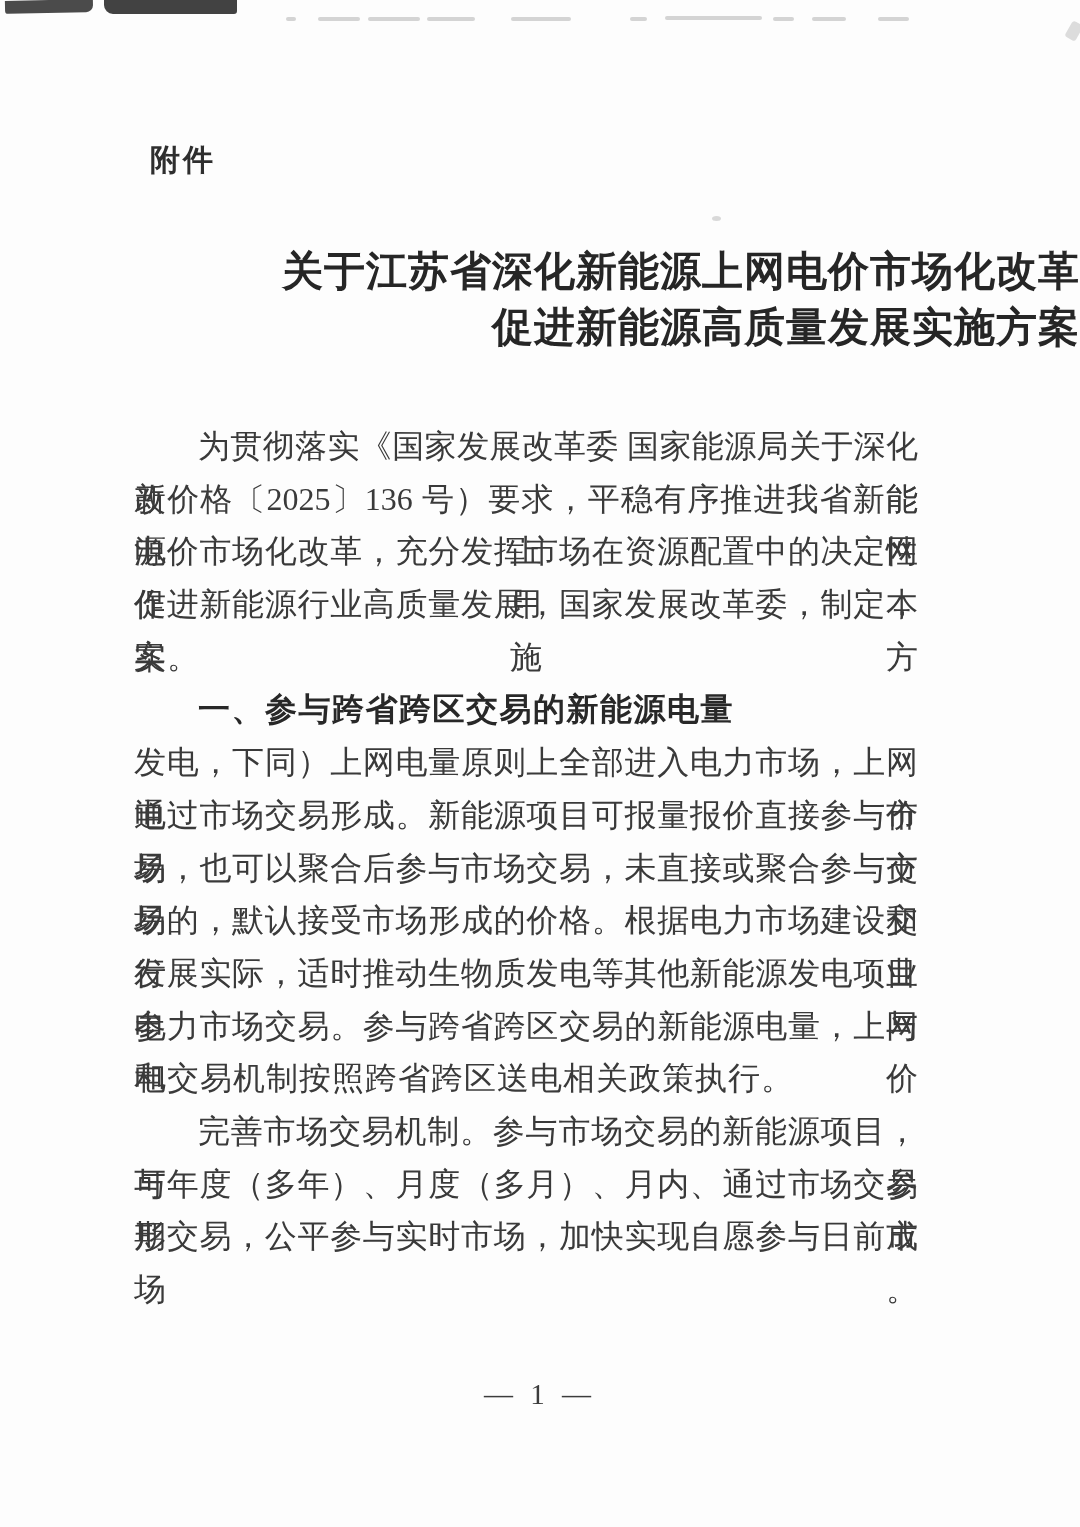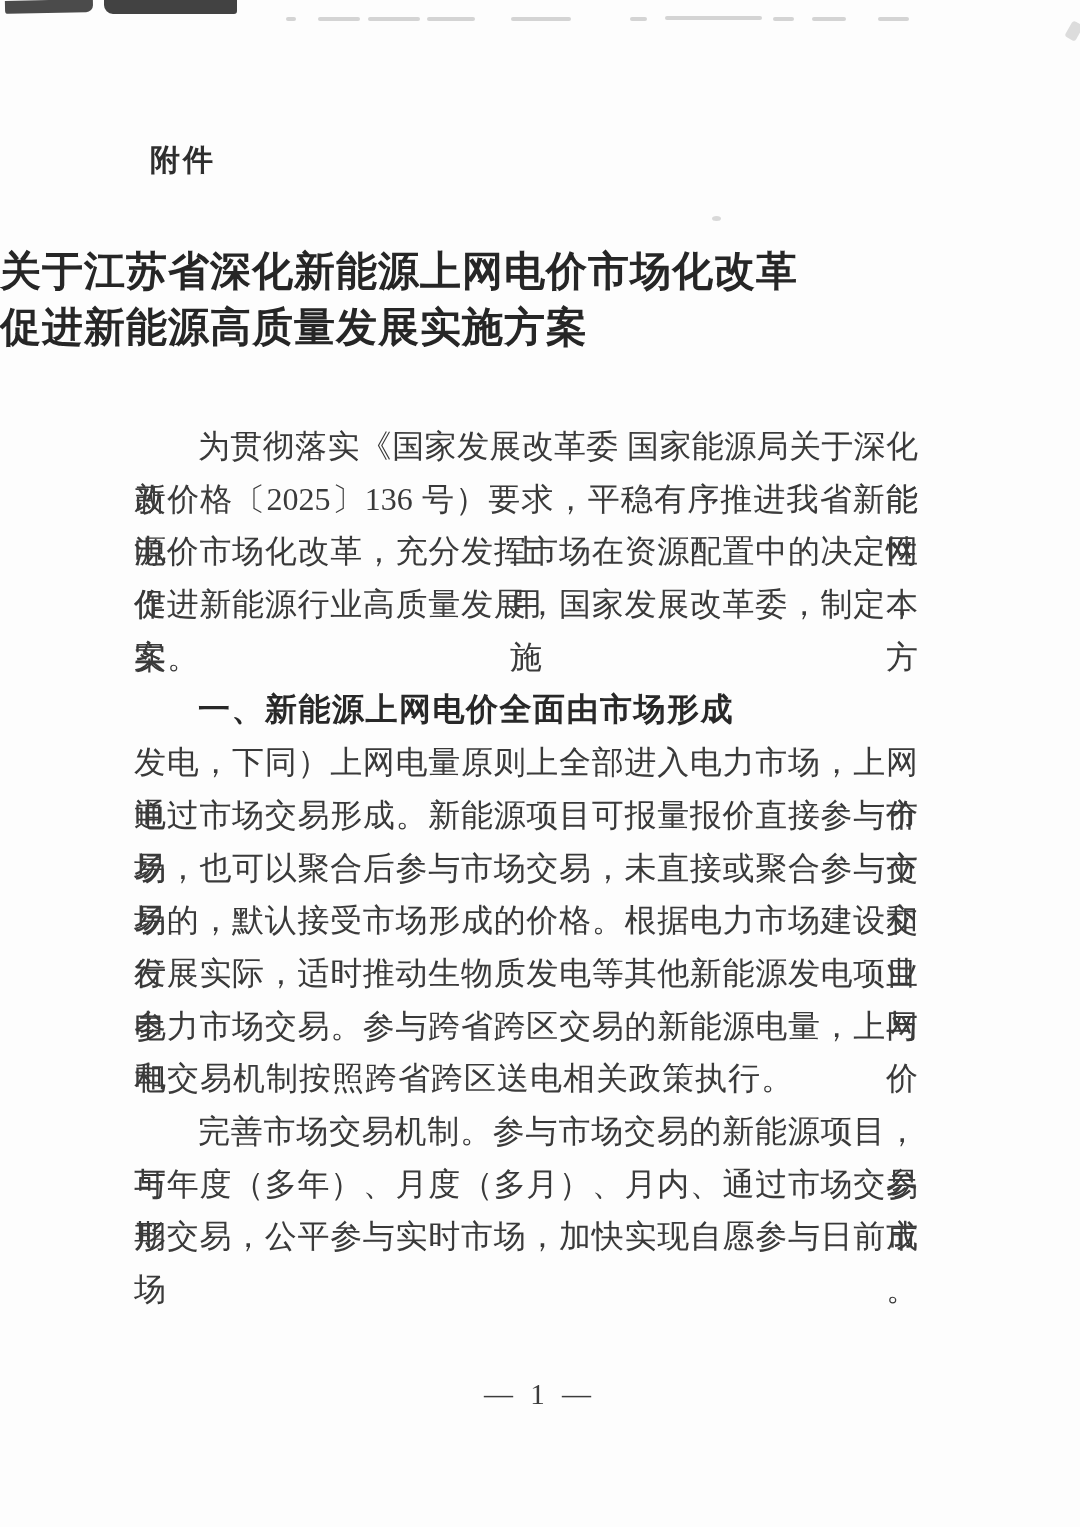--- a/index.html
+++ b/index.html
@@ -45,21 +45,21 @@
     color: #2e2e2e;
   }
 
   
   .title {
     position: absolute;
     left: 0;
     right: 0;
     top: 243px;
     margin: 0;
-    text-align: left;
+    text-align: right;
     font-family: "Liberation Serif", "DejaVu Serif", serif;
     font-weight: 700;
     font-size: 41px;
     line-height: 56px;
     letter-spacing: 1px;
     color: var(--title-ink, #262626);
   }
   .title .tl { display: block; }
 
   
@@ -128,21 +128,21 @@
     <span class="tl">关于江苏省深化新能源上网电价市场化改革</span>
     <span class="tl">促进新能源高质量发展实施方案</span>
   </h1>
 
   <div class="docbody" id="doc-body">
       <div class="line j ind">为贯彻落实《国家发展改革委 国家能源局关于深化新能</div>
       <div class="line j">改价格〔2025〕136 号）要求，平稳有序推进我省新能源上网</div>
       <div class="line j">电价市场化改革，充分发挥市场在资源配置中的决定性作用，</div>
       <div class="line j">促进新能源行业高质量发展，国家发展改革委，制定本实施方</div>
       <div class="line">案。</div>
-      <div class="line heading ind">一、新能源上网电价全面由市场形成</div>
+      <div class="line heading ind">一、参与跨省跨区交易的新能源电量</div>
       <div class="line j">发电，下同）上网电量原则上全部进入电力市场，上网电价</div>
       <div class="line j">通过市场交易形成。新能源项目可报量报价直接参与市场交</div>
       <div class="line j">易，也可以聚合后参与市场交易，未直接或聚合参与市场交</div>
       <div class="line j">易的，默认接受市场形成的价格。根据电力市场建设和行业</div>
       <div class="line j">发展实际，适时推动生物质发电等其他新能源发电项目参与</div>
       <div class="line j">电力市场交易。参与跨省跨区交易的新能源电量，上网电价</div>
       <div class="line">和交易机制按照跨省跨区送电相关政策执行。</div>
       <div class="line j ind">完善市场交易机制。参与市场交易的新能源项目，可参</div>
       <div class="line j">与年度（多年）、月度（多月）、月内、通过市场交易形成</div>
       <div class="line j">期交易，公平参与实时市场，加快实现自愿参与日前市场。</div>

